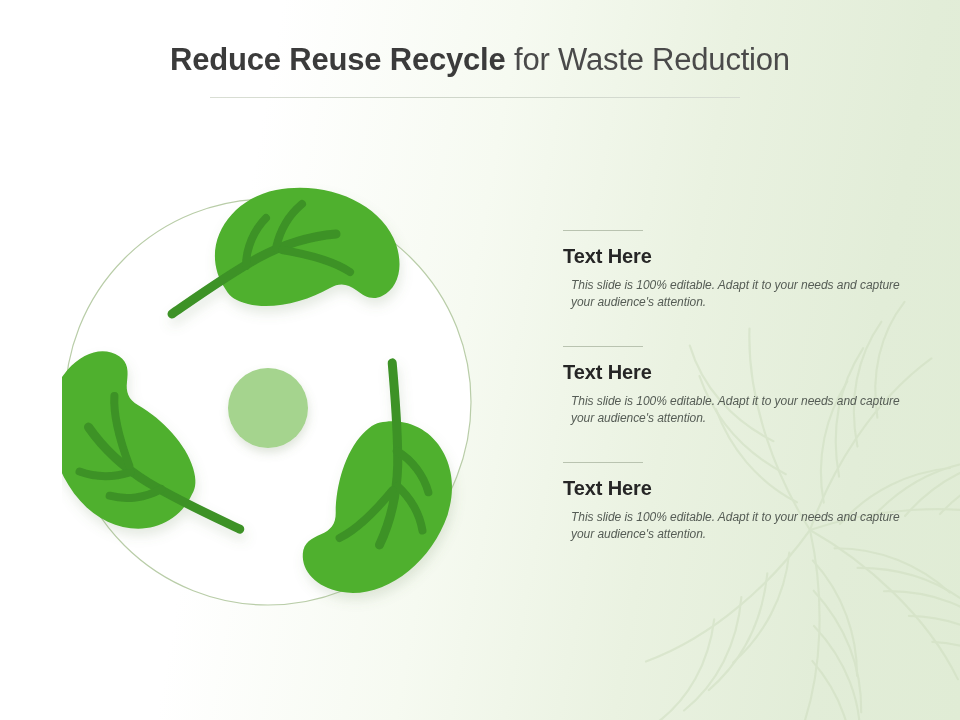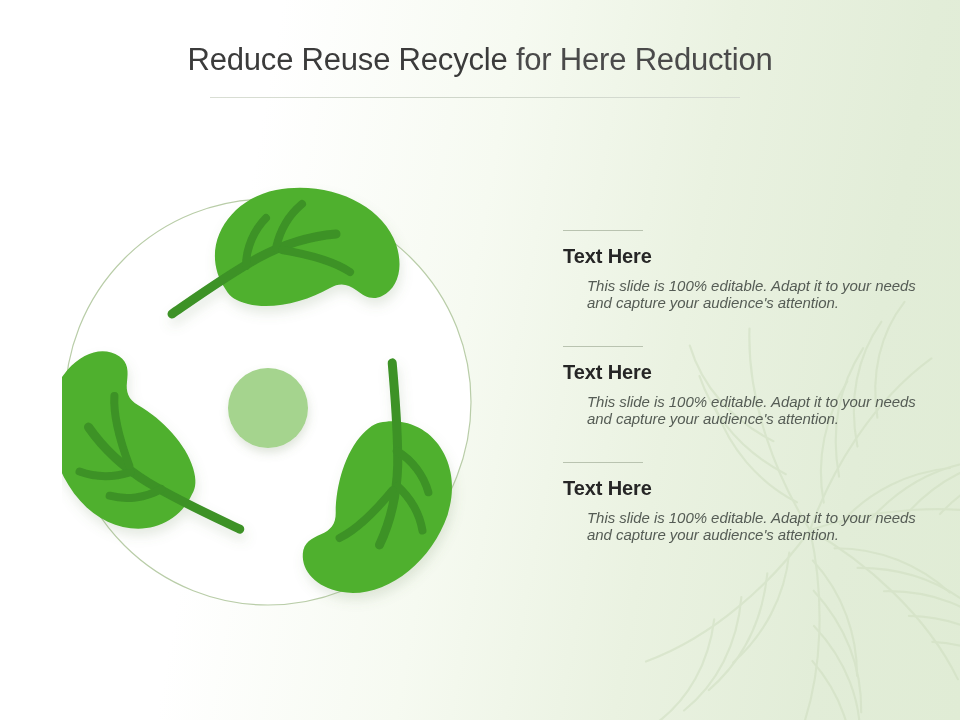--- a/index.html
+++ b/index.html
@@ -47,21 +47,21 @@
     text-align: center;
   }
   #page-title {
     font-size: 31px;
     line-height: 40px;
     color: #3b3b3b;
     letter-spacing: -0.2px;
     white-space: nowrap;
   }
   #page-title .strong {
-    font-weight: normal;
+    font-weight: bold;
     text-align: center;
   }
   #page-title .light {
     font-weight: normal;
     color: #4a4a4a;
   }
   #title-rule {
     position: absolute;
     left: 210px;
     top: 57px;
@@ -97,26 +97,26 @@
     margin-bottom: 14px;
   }
   .block-heading {
     font-size: 20px;
     font-weight: bold;
     color: #262626;
     letter-spacing: -0.1px;
     margin-bottom: 9px;
   }
   .block-body {
-    font-size: 15px;
+    font-size: 12px;
     font-style: italic;
     line-height: 17px;
     color: #555c55;
     width: 330px;
-    margin-left: 24px;
+    margin-left: 8px;
     letter-spacing: -0.05px;
   }
 </style>
 </head>
 <body>
 
 <div id="slide">
 
   <svg id="watermark" viewBox="0 0 520 460" fill="none">
     <g stroke="#cfdec0" stroke-width="2.2" fill="none" stroke-linecap="round">
@@ -163,21 +163,21 @@
           <path d="M30 -6 C 60 -40 100 -58 140 -62"></path>
           <path d="M60 -10 C 92 -46 132 -66 176 -70"></path>
           <path d="M95 -14 C 126 -50 166 -70 208 -72"></path>
         </g>
       </g>
     </g>
   </svg>
 
   <div id="title-block">
     <div id="page-title">
-      <span class="strong">Reduce Reuse Recycle</span><span class="light"> for Here Reduction</span>
+      <span class="strong">Reduce Reuse Recycle</span><span class="light"> for Waste Reduction</span>
     </div>
     <div id="title-rule"></div>
   </div>
 
   <svg id="recycle-graphic" viewBox="0 0 412 448">
     <defs>
       <filter id="leafShadow" x="-30%" y="-30%" width="170%" height="170%">
         <feDropShadow dx="2" dy="7" stdDeviation="6" flood-color="#6f8a5e" flood-opacity="0.18"></feDropShadow>
       </filter>
       <filter id="dotShadow" x="-40%" y="-40%" width="190%" height="190%">

